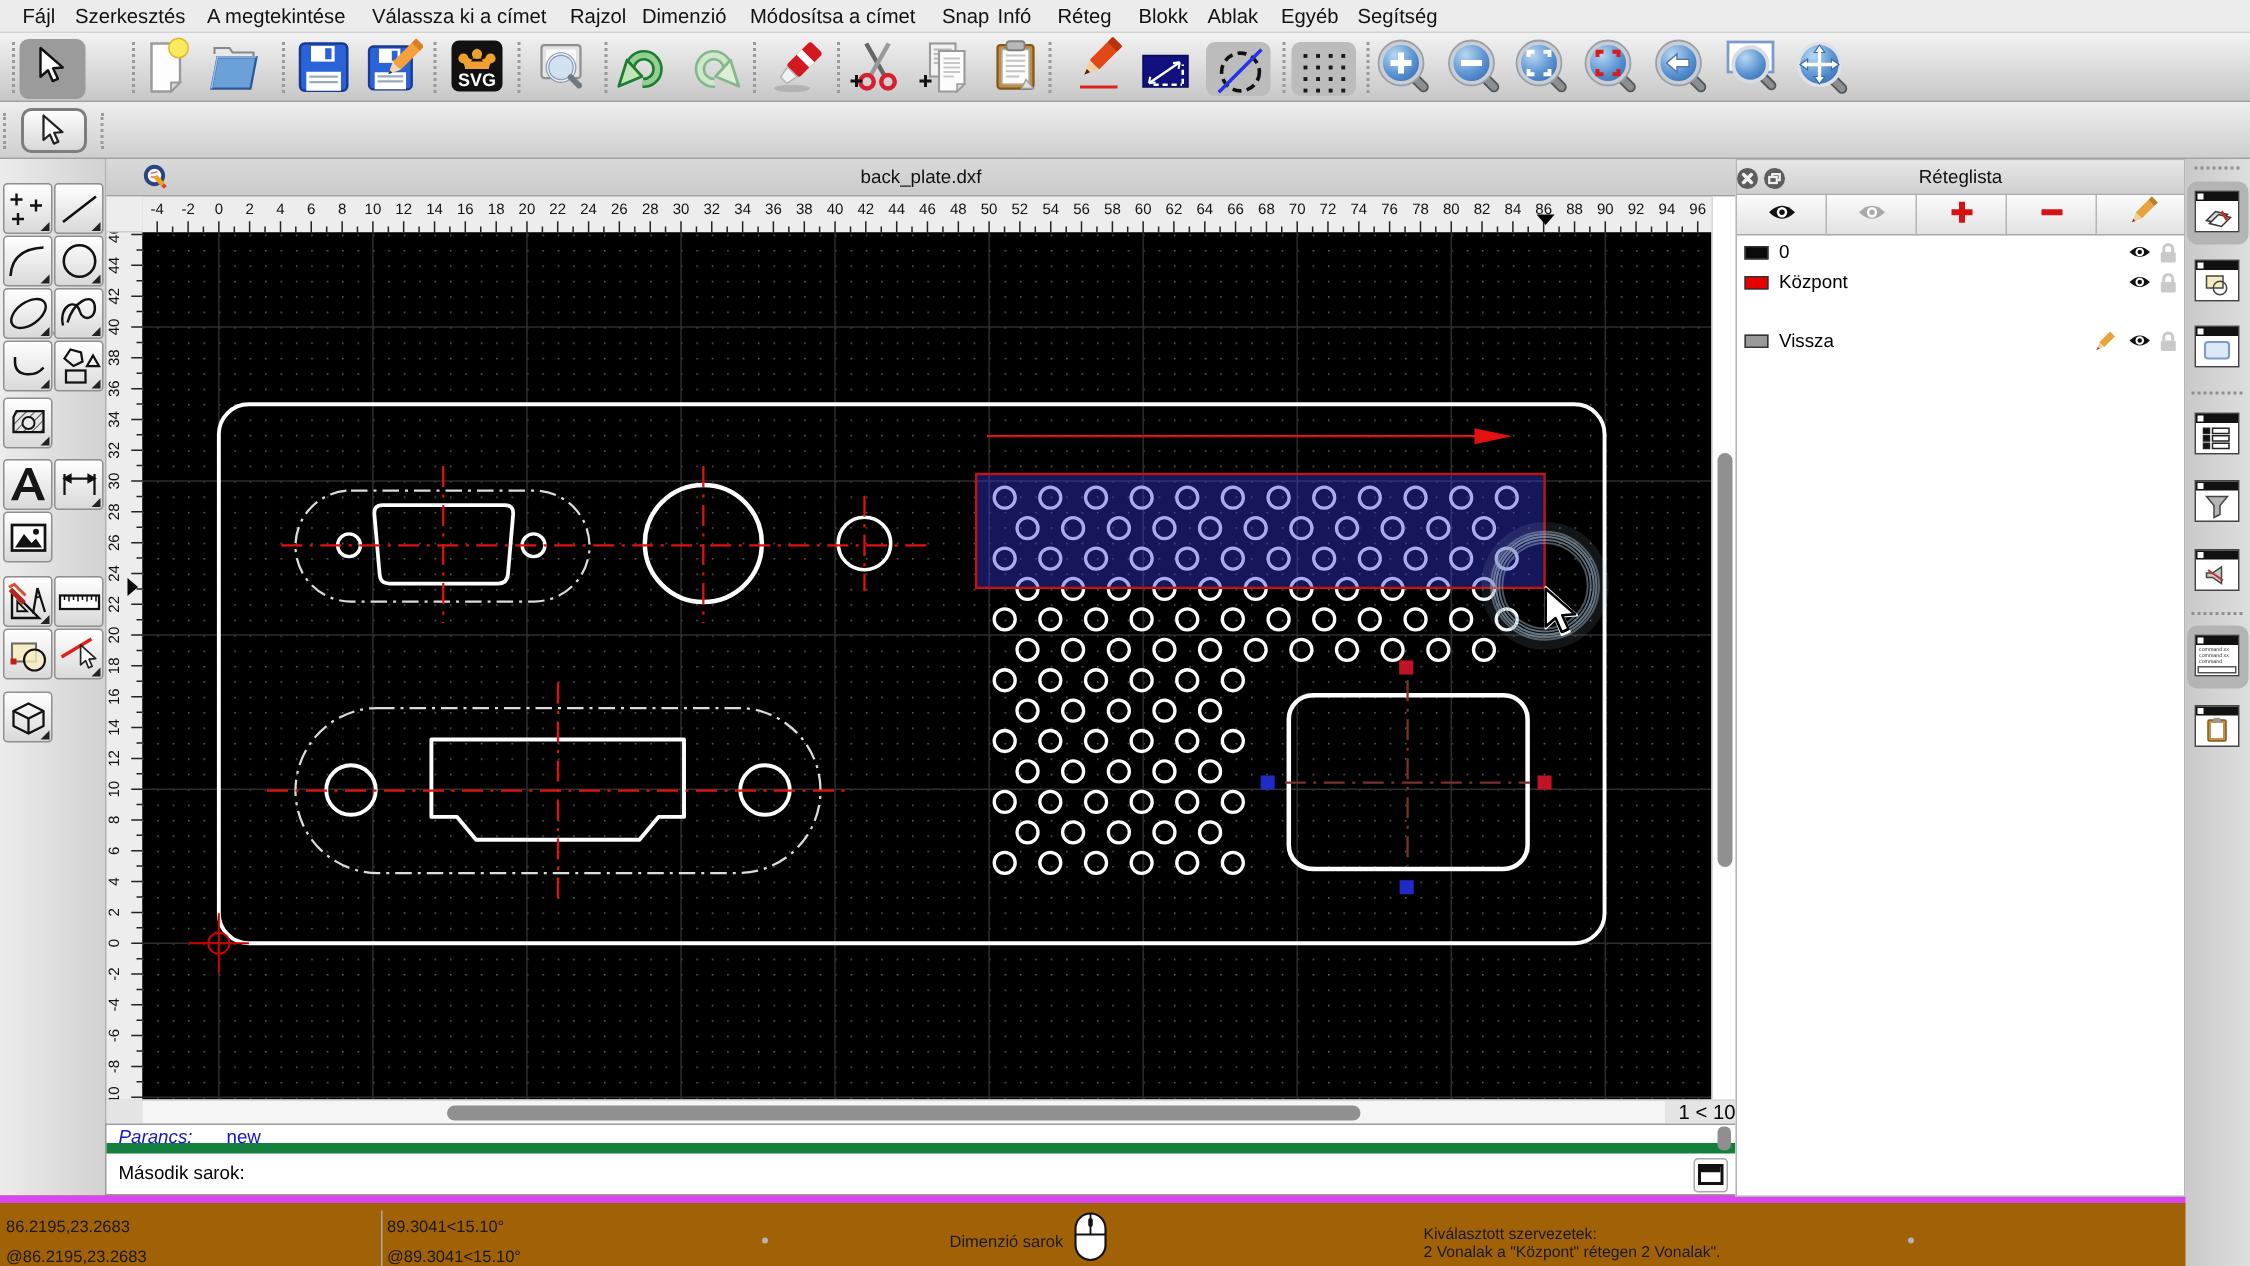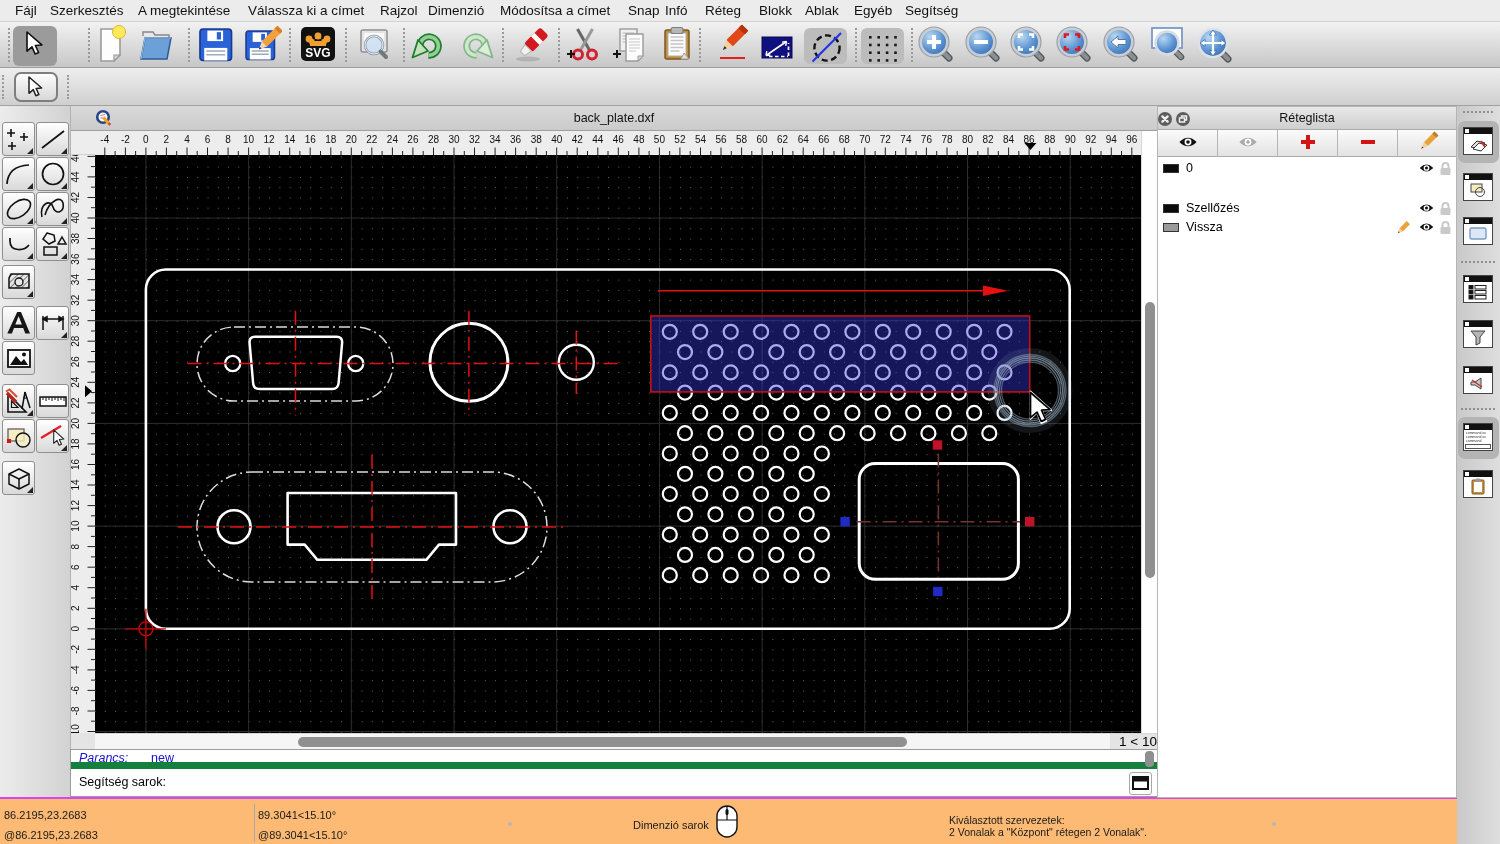--- a/index.html
+++ b/index.html
@@ -26,21 +26,21 @@
 .hthumb{position:absolute;left:203px;top:3px;width:609px;height:10px;background:#909090;border-radius:5px}
 .scorner{left:71px;top:733px;width:24px;height:16px;background:#e4e4e4}
 .zoomlbl{position:absolute;right:0;top:0;width:47px;height:16px;background:#e4e4e4;font-size:13.5px;line-height:15px;color:#000;text-align:right;padding-right:0;box-sizing:border-box}
 .cmd{left:70px;top:749px;width:1087px;height:48px;background:#fff;border:1px solid #9c9c9c;border-right:none}
 .cmdline1{position:absolute;left:0;top:0;width:100%;height:19px;border-bottom:7px solid #15803d}
 .cmdline1 .p{position:absolute;left:8px;top:1px;font-size:12.5px;font-style:italic;color:#1414c8}
 .cmdline1 .n{position:absolute;left:80px;top:1px;font-size:12.5px;color:#1414c8}
 .cmdthumb{position:absolute;right:3px;top:1px;width:9px;height:16px;background:#8f8f8f;border-radius:4px}
 .cmdline2{position:absolute;left:0;top:20px;width:100%;height:28px}
 .cmdline2 .t{position:absolute;left:8px;top:5px;font-size:12.5px;color:#000}
-.statusbar{left:0;top:797px;width:1500px;height:47px;background:#fdba74;border-top:2px solid #d946ef;font-size:11px;color:#1a1a1a}
+.statusbar{left:0;top:797px;width:1500px;height:47px;background:#a16207;border-top:5px solid #d946ef;font-size:11px;color:#1a1a1a}
 .statusbar div{position:absolute;white-space:pre}
 .rpanel{left:1157px;top:106px;width:300px;height:692px;background:#fff;border:1px solid #b5b5b5}
 .rptitle{position:absolute;left:0;top:0;width:100%;height:23px;background:linear-gradient(#e8e8e8,#cfcfcf);border-bottom:1px solid #aaa}
 .rptitle .t{position:absolute;width:100%;text-align:center;font-size:12.5px;line-height:22px;color:#111}
 .rpbtns{position:absolute;left:0;top:23px;width:100%;height:27px;border-bottom:1px solid #aaa;background:linear-gradient(#fbfbfb,#e2e2e2)}
 .rpbtn{position:absolute;top:0;height:27px;border-right:1px solid #b5b5b5}
 .lrow{position:absolute;left:0;width:100%;height:20px;font-size:12.5px;color:#000}
 .dock{left:1457px;top:106px;width:43px;height:738px;background:linear-gradient(90deg,#c9c9c9,#dedede)}
 </style></head><body>
 <div id="root">
@@ -756,21 +756,21 @@
       <div class="hthumb"></div>
       <div class="zoomlbl">1 &lt; 10</div>
     </div>
     <div class="abs cmd">
       <div class="cmdline1">
         <span class="p">Parancs:</span>
         <span class="n">new</span>
         <div class="cmdthumb"></div>
       </div>
       <div class="cmdline2">
-        <span class="t">Segítség sarok:</span>
+        <span class="t">Második sarok:</span>
         <div style="position:absolute;right:5px;top:1.5px;width:23px;height:23px;border:1px solid #a8a8a8;border-radius:3px;background:#fdfdfd">
           <svg width="18" height="18" style="position:absolute;left:2px;top:3px">
             <rect x="1" y="1" width="15" height="12" fill="#fff" stroke="#111" stroke-width="2"></rect>
             <rect x="2" y="2" width="13" height="3.5" fill="#111"></rect>
           </svg>
         </div>
       </div>
     </div>
     <div class="abs statusbar">
       <div style="left:4px;top:10px">86.2195,23.2683</div>
@@ -842,23 +842,23 @@
         <div style="position:absolute;left:261px;top:3px"><svg width="15" height="12" viewBox="0 0 22 16">
             <path d="M1 8 Q11 -2 21 8 Q11 18 1 8 Z" fill="#111"></path>
             <circle cx="11" cy="8" r="4.2" fill="#fff"></circle>
             <circle cx="11" cy="8" r="2.2" fill="#111"></circle>
           </svg></div>
         <div style="position:absolute;left:281px;top:2px"><svg width="13" height="15">
             <rect x="1.5" y="7" width="10" height="7" rx="1" fill="#c9c9c9"></rect>
             <path d="M3.5 7 V5 a3 3 0 0 1 6 0 V7" stroke="#c9c9c9" stroke-width="2" fill="none"></path>
           </svg></div>
       </div>
-      <div class="lrow" style="top:91.6px">
-        <div style="position:absolute;left:5px;top:5px;width:16px;height:9px;background:#0a0a0a;border:1px solid #333"></div>
-        <div style="position:absolute;left:28px;top:2px">Szellőzés</div>
+      <div class="lrow" style="top:71.8px">
+        <div style="position:absolute;left:5px;top:5px;width:16px;height:9px;background:#e60000;border:1px solid #333"></div>
+        <div style="position:absolute;left:28px;top:2px">Központ</div>
         <div style="position:absolute;left:261px;top:3px"><svg width="15" height="12" viewBox="0 0 22 16">
             <path d="M1 8 Q11 -2 21 8 Q11 18 1 8 Z" fill="#111"></path>
             <circle cx="11" cy="8" r="4.2" fill="#fff"></circle>
             <circle cx="11" cy="8" r="2.2" fill="#111"></circle>
           </svg></div>
         <div style="position:absolute;left:281px;top:2px"><svg width="13" height="15">
             <rect x="1.5" y="7" width="10" height="7" rx="1" fill="#c9c9c9"></rect>
             <path d="M3.5 7 V5 a3 3 0 0 1 6 0 V7" stroke="#c9c9c9" stroke-width="2" fill="none"></path>
           </svg></div>
       </div>

